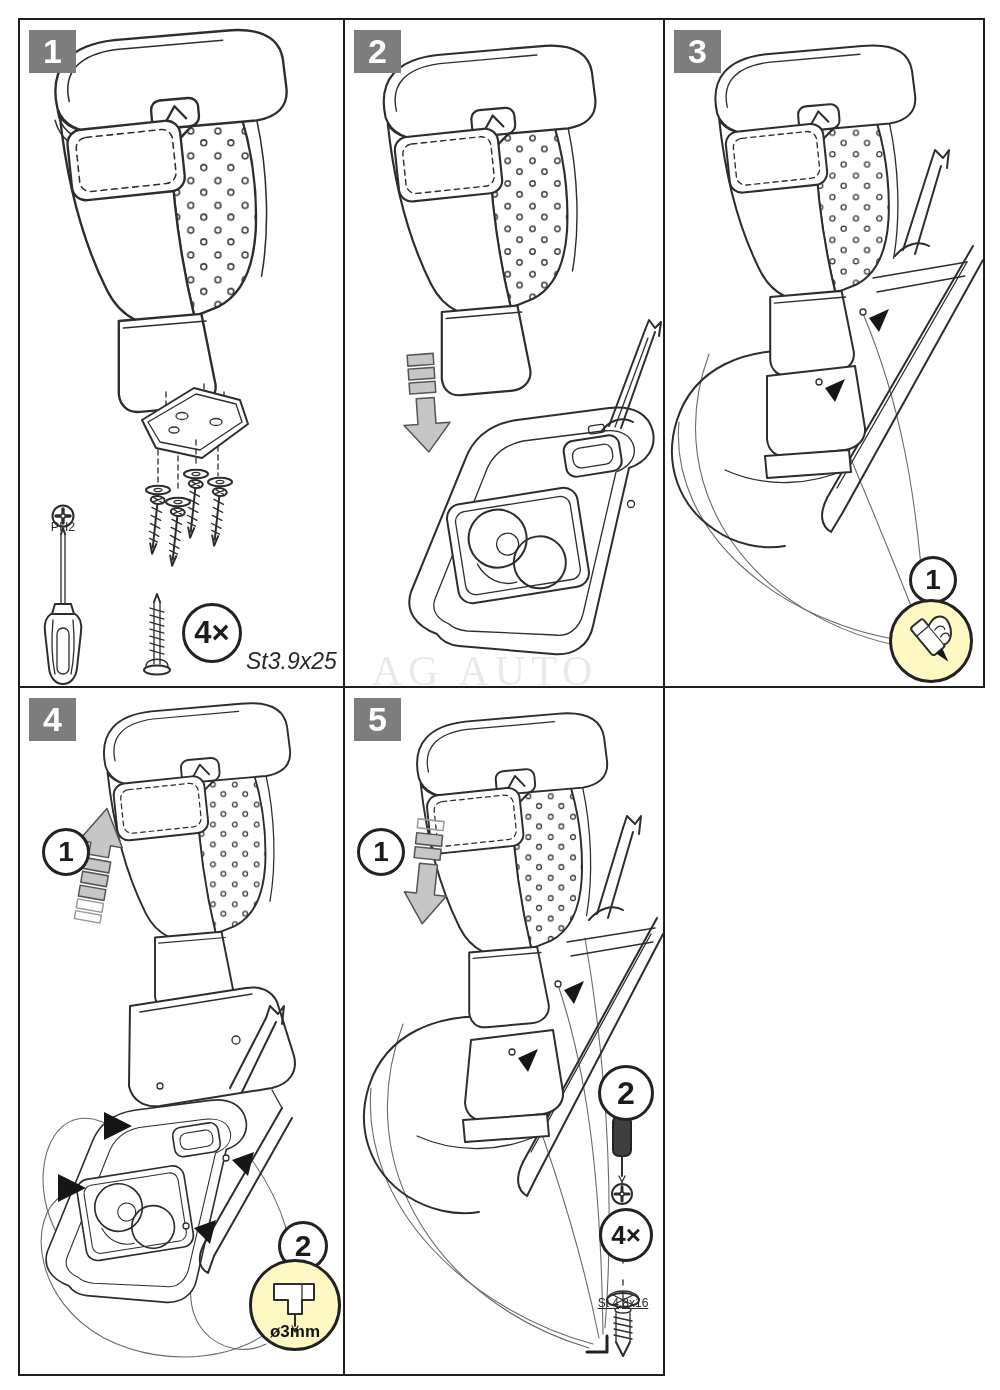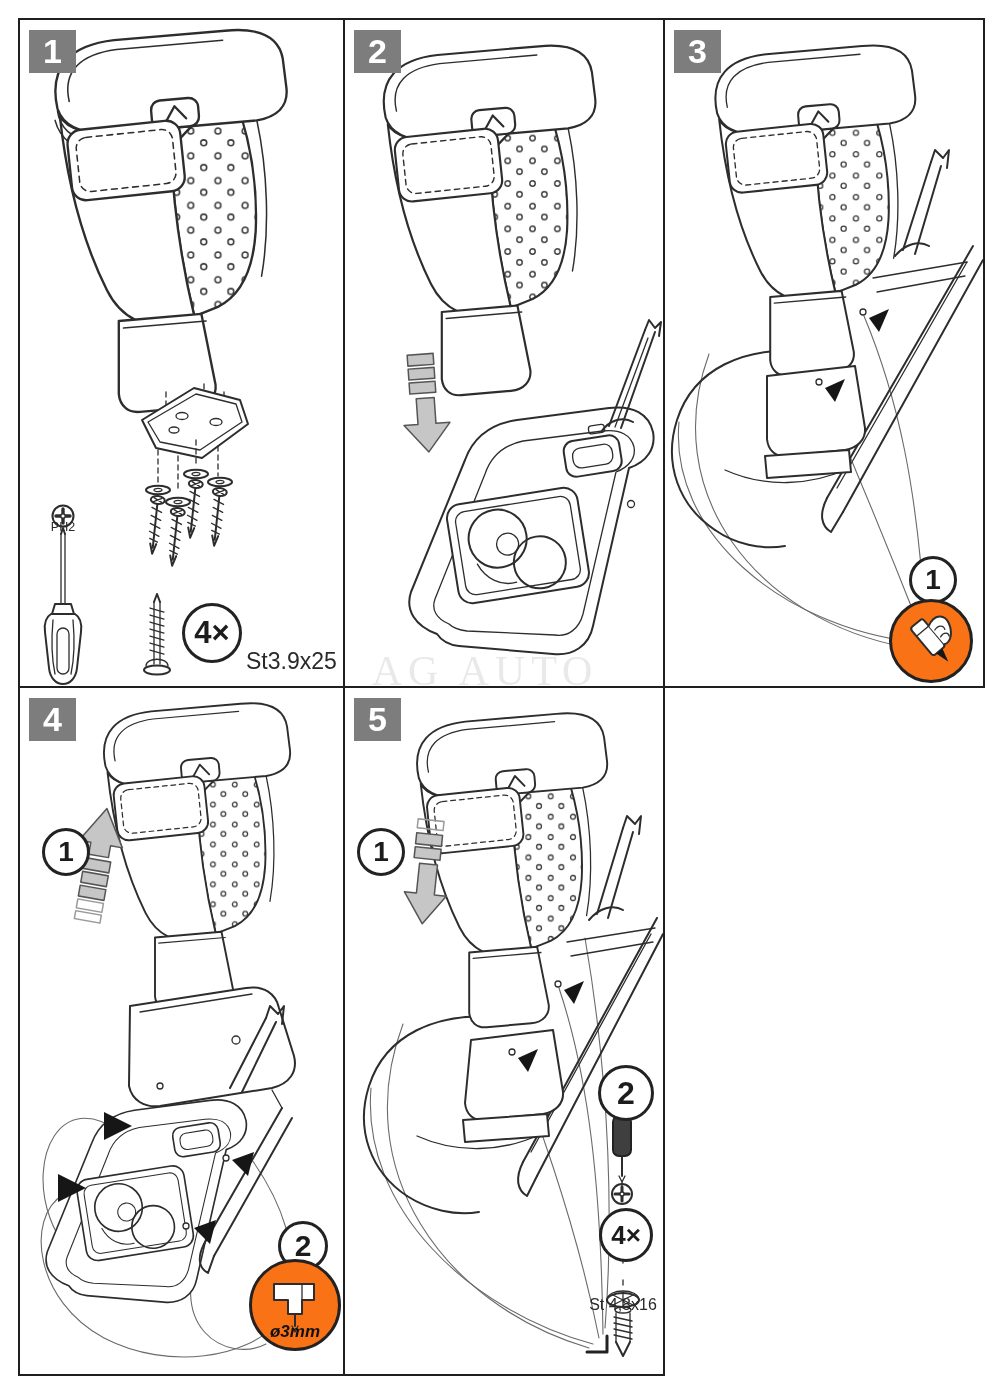--- a/index.html
+++ b/index.html
@@ -13,22 +13,22 @@
   .thin{stroke-width:1.3;}
   .dash{stroke-dasharray:5 4;}
   .lead{fill:none;stroke:#6a6a6a;stroke-width:1.1;}
   .blk{fill:#161616;stroke:none;}
   .gray{fill:#c6c6c6;stroke:#555;stroke-width:1.5;}
   .grayln{fill:none;stroke:#9a9a9a;stroke-width:1.5;}
   .badge{position:absolute;left:9px;top:10px;width:47px;height:43px;background:#7d7d7d;
          color:#fff;font-weight:bold;font-size:34px;line-height:43px;text-align:center;z-index:3;}
   .cnum{position:absolute;border:3px solid #222;border-radius:50%;background:#fff;z-index:3;
         display:flex;align-items:center;justify-content:center;font-weight:bold;color:#1c1c1c;}
-  .icirc{position:absolute;border:3.5px solid #222;border-radius:50%;background:#f97316;z-index:3;
-         display:flex;align-items:flex-end;justify-content:center;font-style:italic;}
+  .icirc{position:absolute;border:3.5px solid #222;border-radius:50%;background:#fef9c3;z-index:3;
+         display:flex;align-items:flex-end;justify-content:center;}
   .icirc svg{position:absolute;inset:0;}
   .spec{position:absolute;color:#2a2a2a;z-index:3;margin-top:32px;}
   .wm{position:absolute;left:340px;top:646px;width:290px;text-align:center;z-index:6;
       font-family:"Liberation Serif",serif;font-size:42px;line-height:50px;letter-spacing:6px;
       color:rgba(40,40,40,0.10);pointer-events:none;}
   .drillspec{position:absolute;left:0;right:0;bottom:6px;text-align:center;
              font-weight:bold;font-size:17px;color:#111;z-index:4;}
 </style>
 </head>
 <body>
@@ -119,21 +119,21 @@
       <g>
         <path class="s" d="M134,582 L137,574 L140,582"></path>
         <path class="s thin" d="M134,582 V644 M140,582 V644"></path>
         <path class="s thin" d="M130,588 L144,592 M130,595 L144,599 M130,602 L144,606 M130,609 L144,613 M130,616 L144,620 M130,623 L144,627 M130,630 L144,634"></path>
         <path class="s thin" d="M126,646 C126,637 148,637 148,646"></path>
         <ellipse cx="137" cy="650" rx="13" ry="4.5" class="w"></ellipse>
       </g>
     </svg>
     <div class="spec" style="left:26px;top:468px;width:34px;text-align:center;font-size:12.5px;">PH2</div>
     <div class="cnum" style="left:162px;top:583px;width:54px;height:54px;border-width:3.5px;font-size:31px;">4×</div>
-    <div class="spec" style="left:226px;top:596px;width:96px;font-size:23px;">St3.9x25</div>
+    <div class="spec" style="left:226px;top:596px;width:96px;font-size:23px;font-style:italic;">St3.9x25</div>
   </section>
 
   <section class="panel" style="left:343px;top:18px;width:322px;height:670px;">
     <div class="badge">2</div>
     <svg class="art" viewBox="0 0 318 666">
       <defs>
         <pattern id="dots2" width="23" height="21" patternUnits="userSpaceOnUse">
           <rect width="23" height="21" fill="#fff"></rect>
           <circle cx="6" cy="5" r="2.5" fill="#fff" stroke="#3a3a3a" stroke-width="1.3"></circle>
           <circle cx="17" cy="15" r="2.5" fill="#fff" stroke="#3a3a3a" stroke-width="1.3"></circle>
@@ -443,19 +443,19 @@
         <ellipse cx="278" cy="622" rx="8" ry="3" class="s thin"></ellipse>
         <path class="s thin" d="M271,625 V654 M285,625 V654"></path>
         <path class="s thin" d="M269,629 L287,633 M269,635 L287,639 M269,641 L287,645 M269,647 L287,651"></path>
         <path class="s" d="M271,654 L278,668 L285,654"></path>
       </g>
       <path d="M242,664 H262 V648" fill="none" stroke="#222" stroke-width="3"></path>
     </svg>
     <div class="cnum" style="left:12px;top:140px;width:42px;height:42px;font-size:28px;">1</div>
     <div class="cnum" style="left:253px;top:377px;width:50px;height:50px;font-size:32px;">2</div>
     <div class="cnum" style="left:254px;top:520px;width:48px;height:48px;font-size:26px;">4×</div>
-    <div class="spec" style="left:232px;top:576px;width:92px;text-align:center;font-size:16px;">St 4,8x16</div>
+    <div class="spec" style="left:232px;top:576px;width:92px;text-align:center;font-size:12px;text-decoration:underline;">St 4,8x16</div>
   </section>
 
   <div style="position:absolute;left:663px;top:686px;width:322px;height:690px;"></div>
 
   <div class="wm">AG AUTO</div>
 </div>
 
 </body></html>

